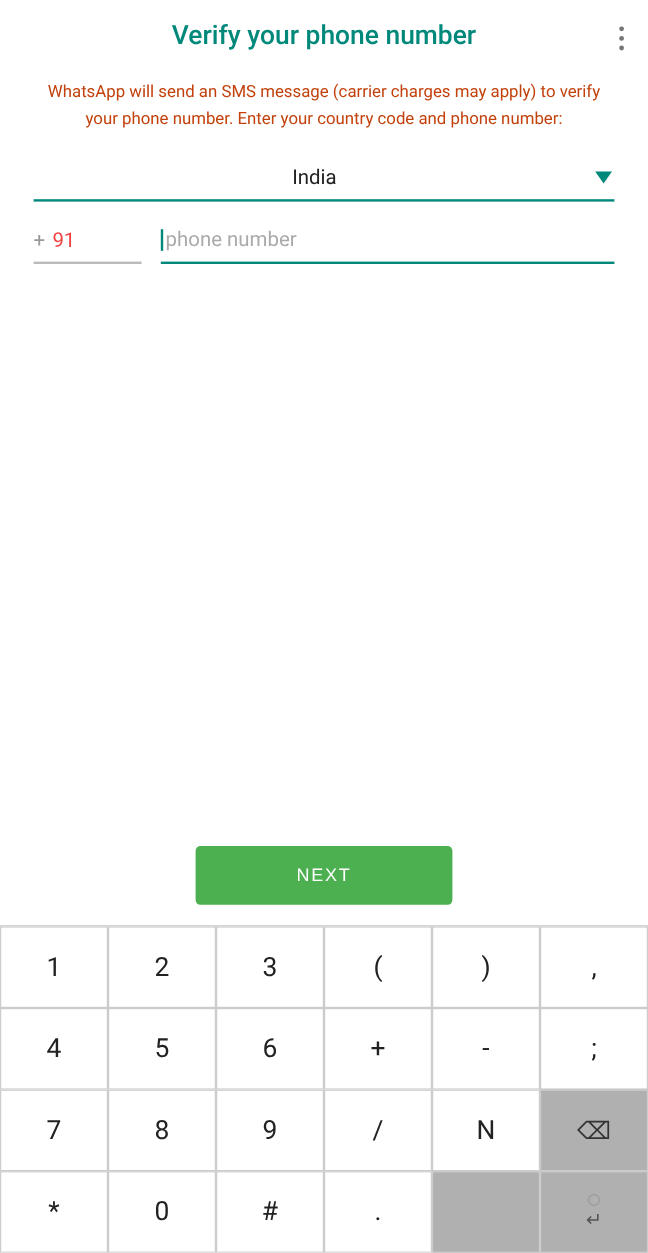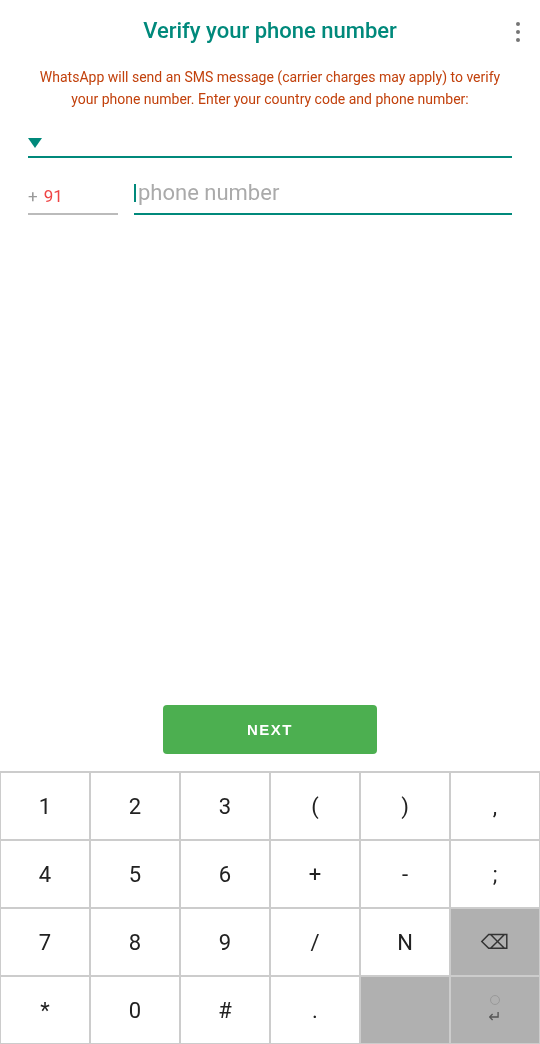--- a/index.html
+++ b/index.html
@@ -104,21 +104,21 @@
       line-height: 1;
     }
     .phone-input-box {
       flex: 1;
       margin-left: 16px;
       border-bottom: 2px solid #00897B;
       padding-bottom: 8px;
       position: relative;
     }
     .phone-placeholder {
-      font-size: 22px;
+      font-size: 17px;
       color: #aaa;
       display: flex;
       align-items: center;
       gap: 2px;
     }
     .cursor-bar {
       display: inline-block;
       width: 2px;
       height: 18px;
       background: #00897B;
@@ -136,21 +136,21 @@
       bottom: 290px;
       left: 0;
       right: 0;
       display: flex;
       justify-content: center;
     }
     .next-btn {
       background: #4CAF50;
       color: #fff;
       font-size: 15px;
-      font-weight: 700;
+      font-weight: 400;
       letter-spacing: 1.5px;
       padding: 16px 84px;
       border: none;
       border-radius: 4px;
       cursor: pointer;
     }
 
     
     .keyboard {
       position: absolute;
@@ -216,20 +216,21 @@
   <div class="header-menu">
     <div class="dot"></div>
     <div class="dot"></div>
     <div class="dot"></div>
   </div>
 </div>
 
 <p class="body-text">WhatsApp will send an SMS message (carrier charges may apply) to verify your phone number. Enter your country code and phone number:</p>
 
 <div class="country-selector">
+  <span class="country-name">India</span>
   <div class="chevron-down"></div>
 </div>
 
 <div class="phone-row">
   <div class="country-code-box">
     <span class="plus-sign">+</span>
     <span class="country-code">91</span>
   </div>
   <div class="phone-input-box">
     <div class="phone-placeholder">

